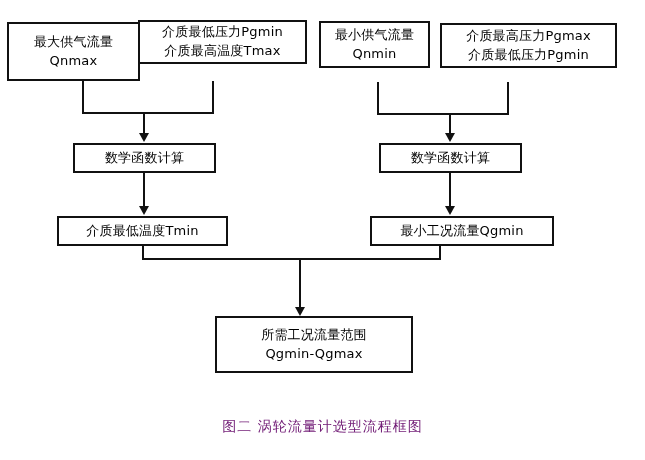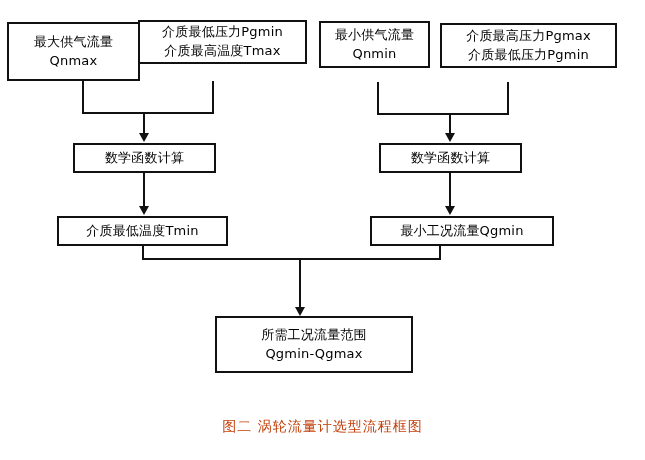--- a/index.html
+++ b/index.html
@@ -66,21 +66,21 @@
   }
 
   
   #caption {
     position: absolute;
     left: 0;
     top: 418px;
     width: 645px;
     text-align: center;
     font-size: 14px;
-    color: #c2410c;
+    color: #701a75;
     letter-spacing: 1px;
   }
 </style>
 </head>
 <body>
 
 <div id="canvas">
 
   <div class="node" id="node-qnmax">
     <span>最大供气流量</span>

